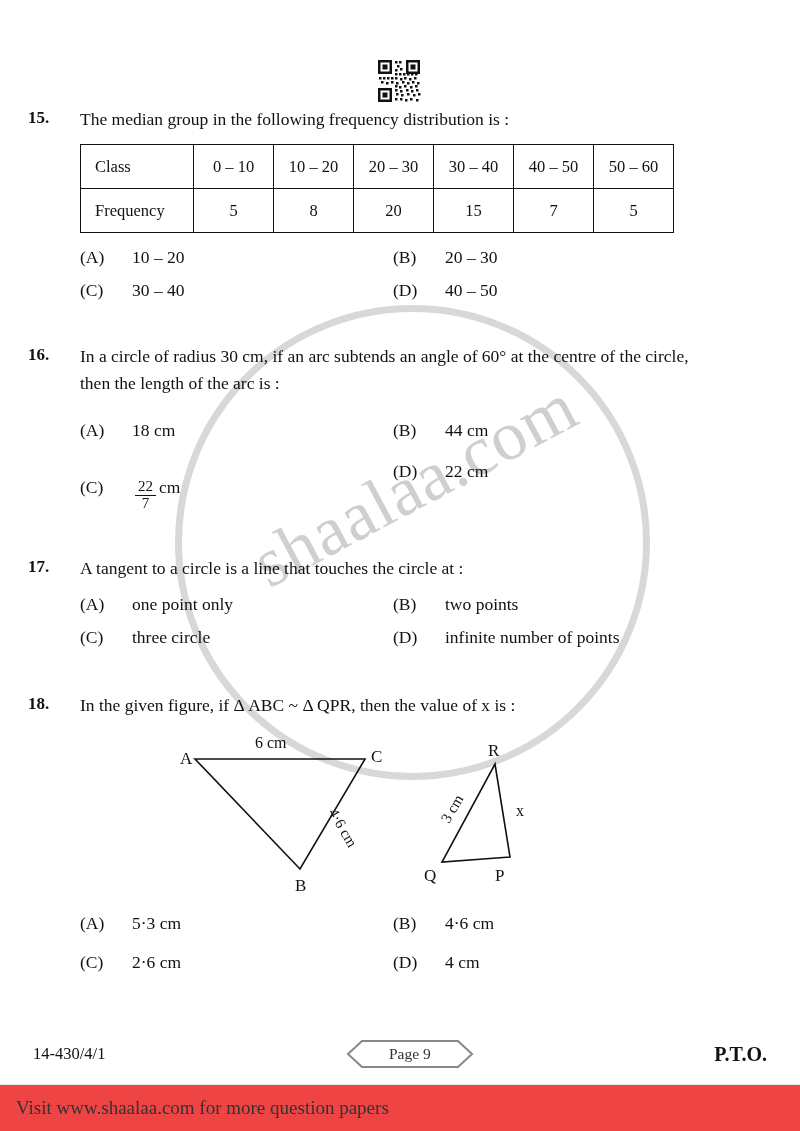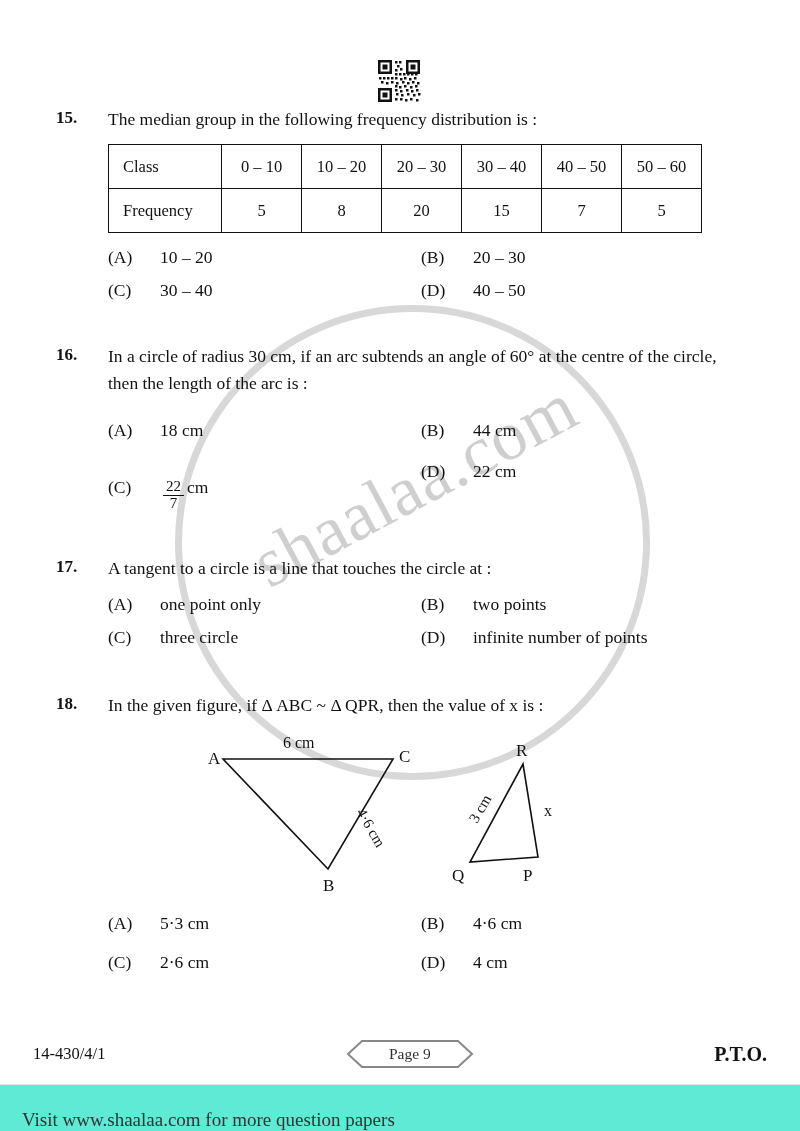--- a/index.html
+++ b/index.html
@@ -178,24 +178,24 @@
     position: relative;
     z-index: 2;
     font-size: 15.5px;
     color: #333;
   }
 
   .bottom-bar {
     position: absolute;
     left: 0; right: 0; bottom: 0;
     height: 46px;
-    background: #5eead4;
-    display: flex;
-    align-items: flex-end;
-    padding-left: 22px;
+    background: #ef4444;
+    display: flex;
+    align-items: center;
+    padding-left: 16px;
     font-size: 19px;
     color: #333;
     z-index: 12;
     font-family: "Liberation Serif", serif;
   }
   .hline {
     position: absolute;
     left: 0; right: 0; bottom: 46px;
     height: 1px;
     background: #e3e3e3;
@@ -275,21 +275,21 @@
         <rect x="40" y="41" width="2.5" height="2.5"></rect>
       </g>
     </svg>
   </div>
 
   <div class="watermark">
     <div class="ring"></div>
     <div class="wm-text">shaalaa.com</div>
   </div>
 
-  <div class="content" style="padding-top:106px;">
+  <div class="content" style="padding-top:106px;padding-left:28px;">
 
     <div class="q">
       <div class="q-head">
         <div class="q-num">15.</div>
         <div class="q-text">The median group in the following frequency distribution is :</div>
       </div>
 
       <table class="freq">
         <tbody>
             <tr>

